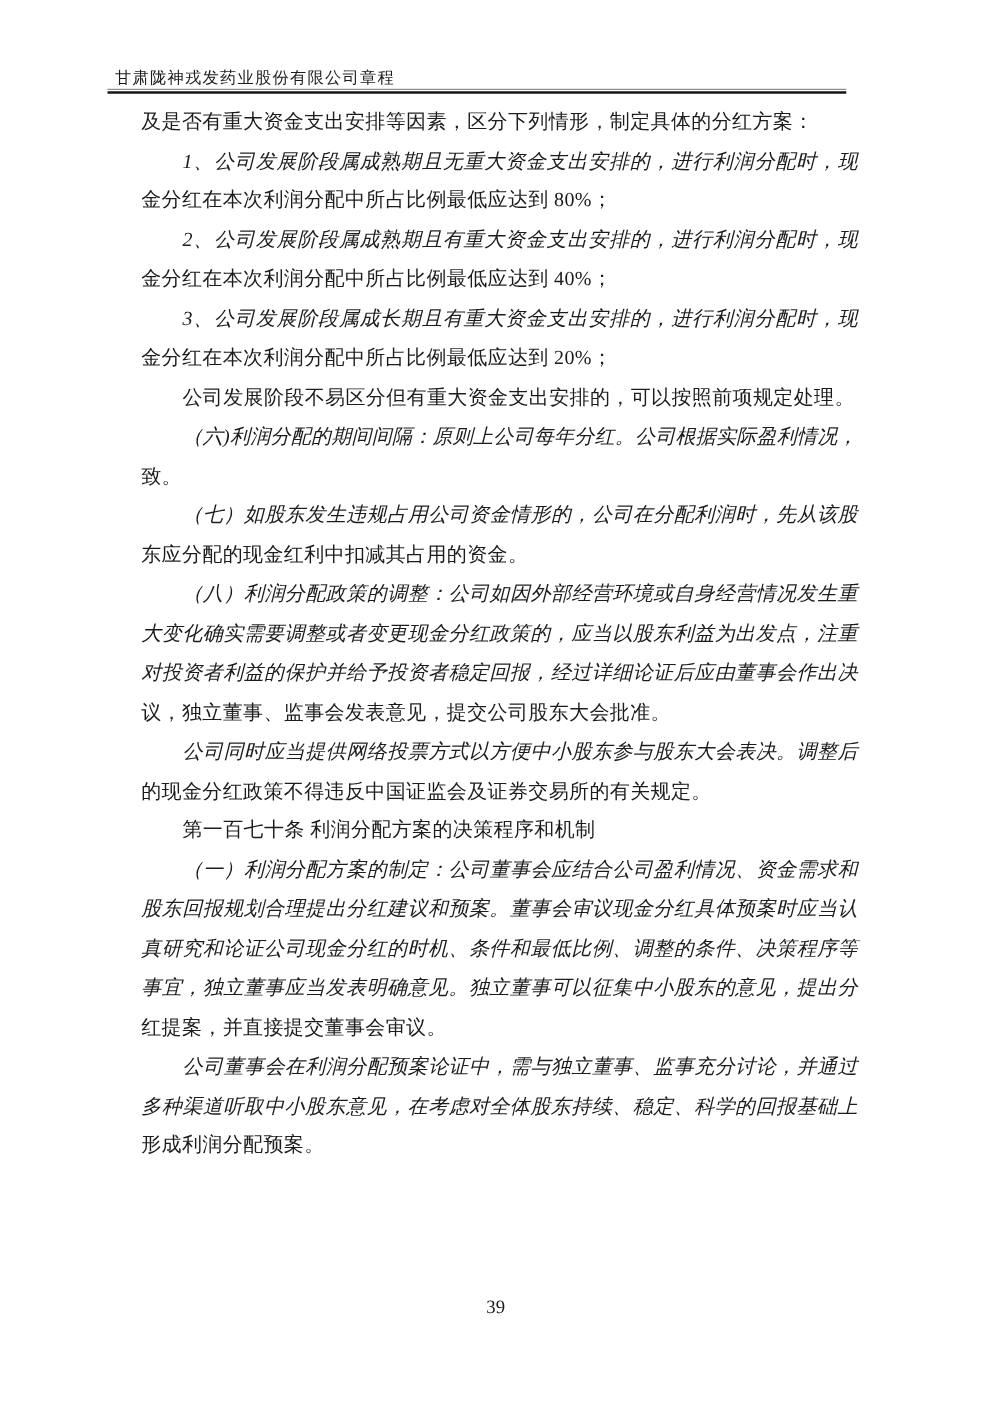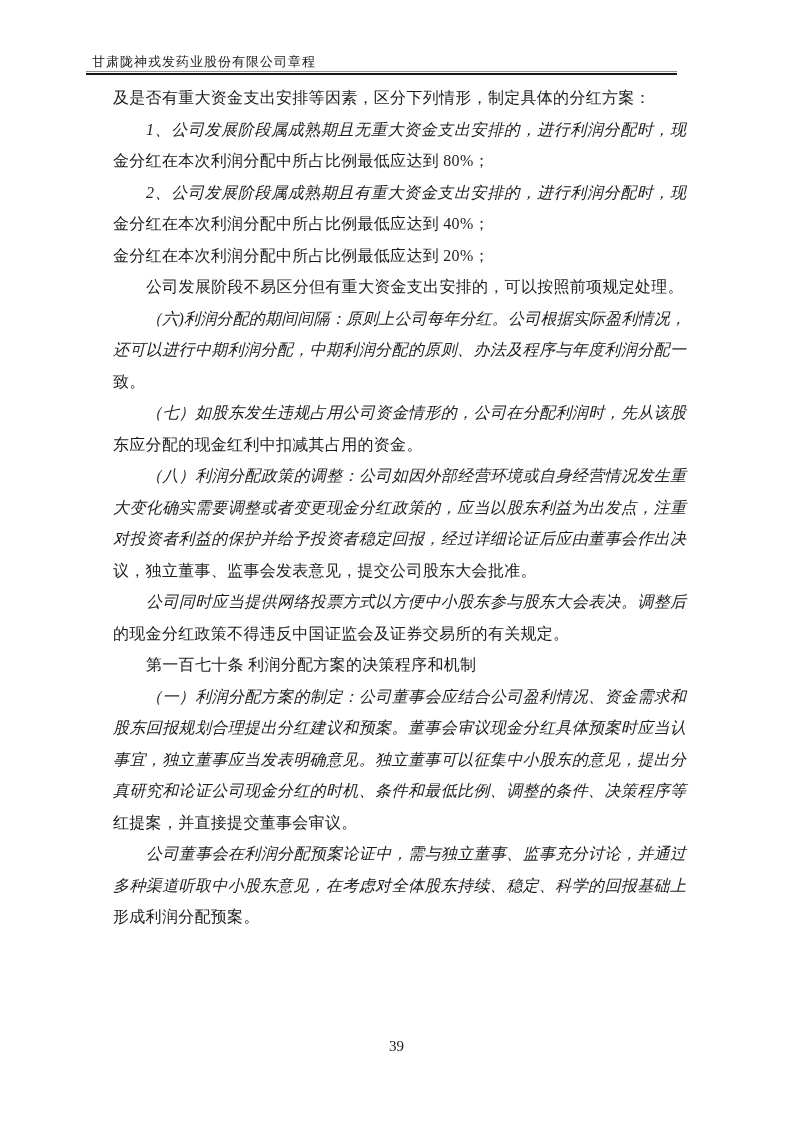--- a/index.html
+++ b/index.html
@@ -88,38 +88,38 @@
       <div class="rule-thick"></div>
     </div>
   </div>
 
   <div class="body-text">
       <div class="line">及是否有重大资金支出安排等因素，区分下列情形，制定具体的分红方案：</div>
       <div class="line ind fill">1、公司发展阶段属成熟期且无重大资金支出安排的，进行利润分配时，现</div>
       <div class="line">金分红在本次利润分配中所占比例最低应达到 80%；</div>
       <div class="line ind fill">2、公司发展阶段属成熟期且有重大资金支出安排的，进行利润分配时，现</div>
       <div class="line">金分红在本次利润分配中所占比例最低应达到 40%；</div>
+      <div class="line ind fill">3、公司发展阶段属成长期且有重大资金支出安排的，进行利润分配时，现</div>
       <div class="line">金分红在本次利润分配中所占比例最低应达到 20%；</div>
       <div class="line ind">公司发展阶段不易区分但有重大资金支出安排的，可以按照前项规定处理。</div>
       <div class="line ind fill">（六)利润分配的期间间隔：原则上公司每年分红。公司根据实际盈利情况，</div>
-      <div class="line fill">还可以进行中期利润分配，中期利润分配的原则、办法及程序与年度利润分配一</div>
       <div class="line">致。</div>
       <div class="line ind fill">（七）如股东发生违规占用公司资金情形的，公司在分配利润时，先从该股</div>
       <div class="line">东应分配的现金红利中扣减其占用的资金。</div>
       <div class="line ind fill">（八）利润分配政策的调整：公司如因外部经营环境或自身经营情况发生重</div>
       <div class="line fill">大变化确实需要调整或者变更现金分红政策的，应当以股东利益为出发点，注重</div>
       <div class="line fill">对投资者利益的保护并给予投资者稳定回报，经过详细论证后应由董事会作出决</div>
       <div class="line">议，独立董事、监事会发表意见，提交公司股东大会批准。</div>
       <div class="line ind fill">公司同时应当提供网络投票方式以方便中小股东参与股东大会表决。调整后</div>
       <div class="line">的现金分红政策不得违反中国证监会及证券交易所的有关规定。</div>
       <div class="line ind"><b>第一百七十条</b> 利润分配方案的决策程序和机制</div>
       <div class="line ind fill">（一）利润分配方案的制定：公司董事会应结合公司盈利情况、资金需求和</div>
       <div class="line fill">股东回报规划合理提出分红建议和预案。董事会审议现金分红具体预案时应当认</div>
+      <div class="line fill">真研究和论证公司现金分红的时机、条件和最低比例、调整的条件、决策程序等</div>
       <div class="line fill">事宜，独立董事应当发表明确意见。独立董事可以征集中小股东的意见，提出分</div>
-      <div class="line fill">真研究和论证公司现金分红的时机、条件和最低比例、调整的条件、决策程序等</div>
       <div class="line">红提案，并直接提交董事会审议。</div>
       <div class="line ind fill">公司董事会在利润分配预案论证中，需与独立董事、监事充分讨论，并通过</div>
       <div class="line fill">多种渠道听取中小股东意见，在考虑对全体股东持续、稳定、科学的回报基础上</div>
       <div class="line">形成利润分配预案。</div>
     </div>
 
   <div class="footer">
     <span>39</span>
   </div>
 </div>

